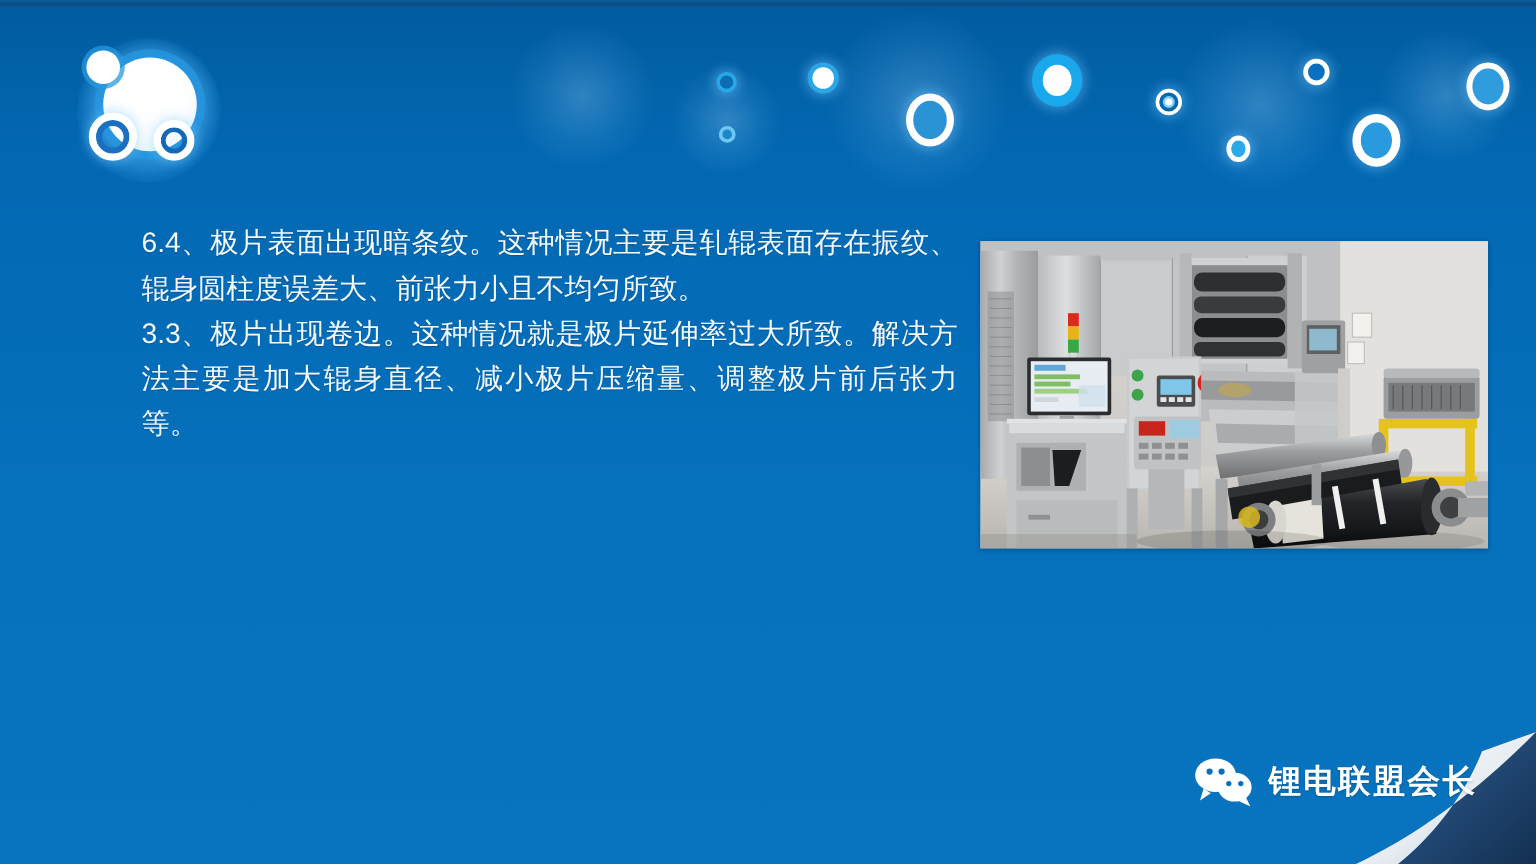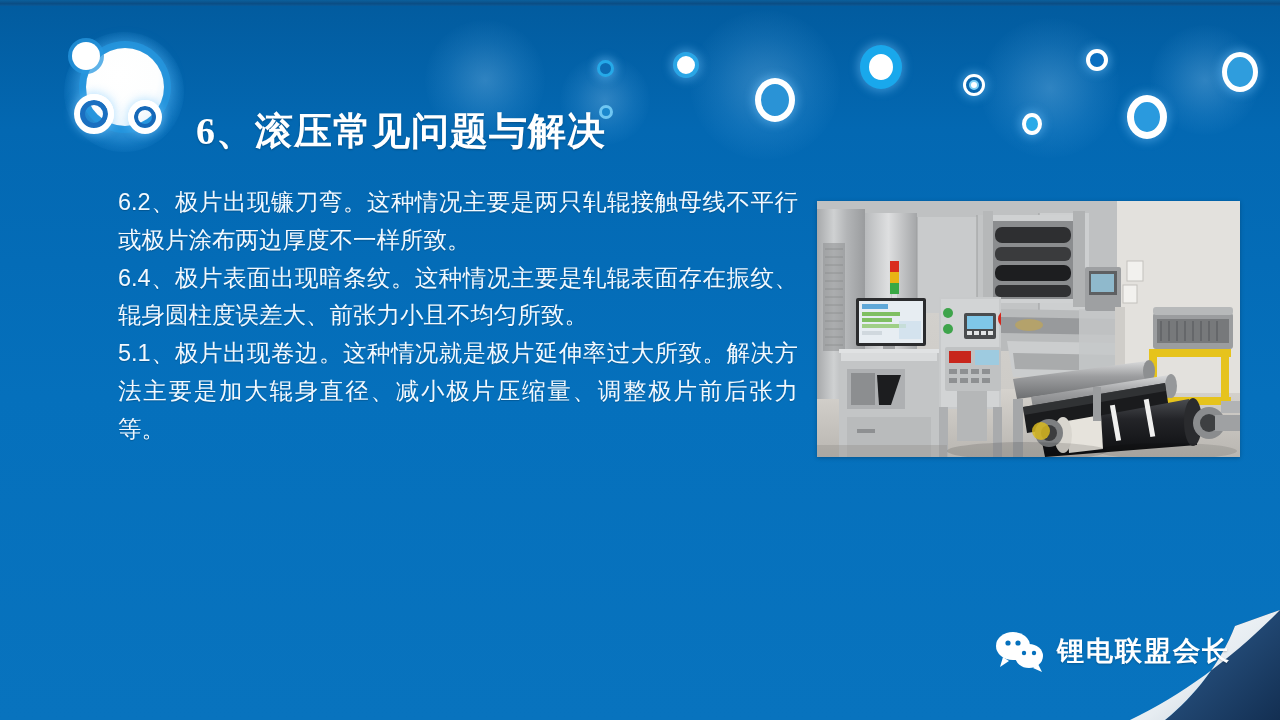--- a/index.html
+++ b/index.html
@@ -157,26 +157,24 @@
 
     <div class="logo-wrap">
       <div class="logo-halo"></div>
       <div class="logo-main"></div>
       <div class="logo-dot-a"></div>
       <div class="logo-ring-b"></div>
       <div class="logo-ring-c"></div>
     </div>
   </div>
 
-  <div class="title">6、滚压常见问题与解决</div>
 
   <div class="body-text">
-    <p class="para">6.2、极片出现镰刀弯。这种情况主要是两只轧辊接触母线不平行或极片涂布两边厚度不一样所致。</p>
     <p class="para">6.4、极片表面出现暗条纹。这种情况主要是轧辊表面存在振纹、辊身圆柱度误差大、前张力小且不均匀所致。</p>
-    <p class="para">5.1、极片出现卷边。这种情况就是极片延伸率过大所致。解决方法主要是加大辊身直径、减小极片压缩量、调整极片前后张力等。</p>
+    <p class="para">3.3、极片出现卷边。这种情况就是极片延伸率过大所致。解决方法主要是加大辊身直径、减小极片压缩量、调整极片前后张力等。</p>
   </div>
 
   <div class="photo">
     <svg viewBox="0 0 423 256" preserveAspectRatio="none">
       <defs>
         <linearGradient id="wallG" x1="0" y1="0" x2="0" y2="1">
           <stop offset="0" stop-color="#d8d6d2"></stop>
             <stop offset="1" stop-color="#cac8c4"></stop>
         </linearGradient>
         <linearGradient id="steelV" x1="0" y1="0" x2="1" y2="0">

